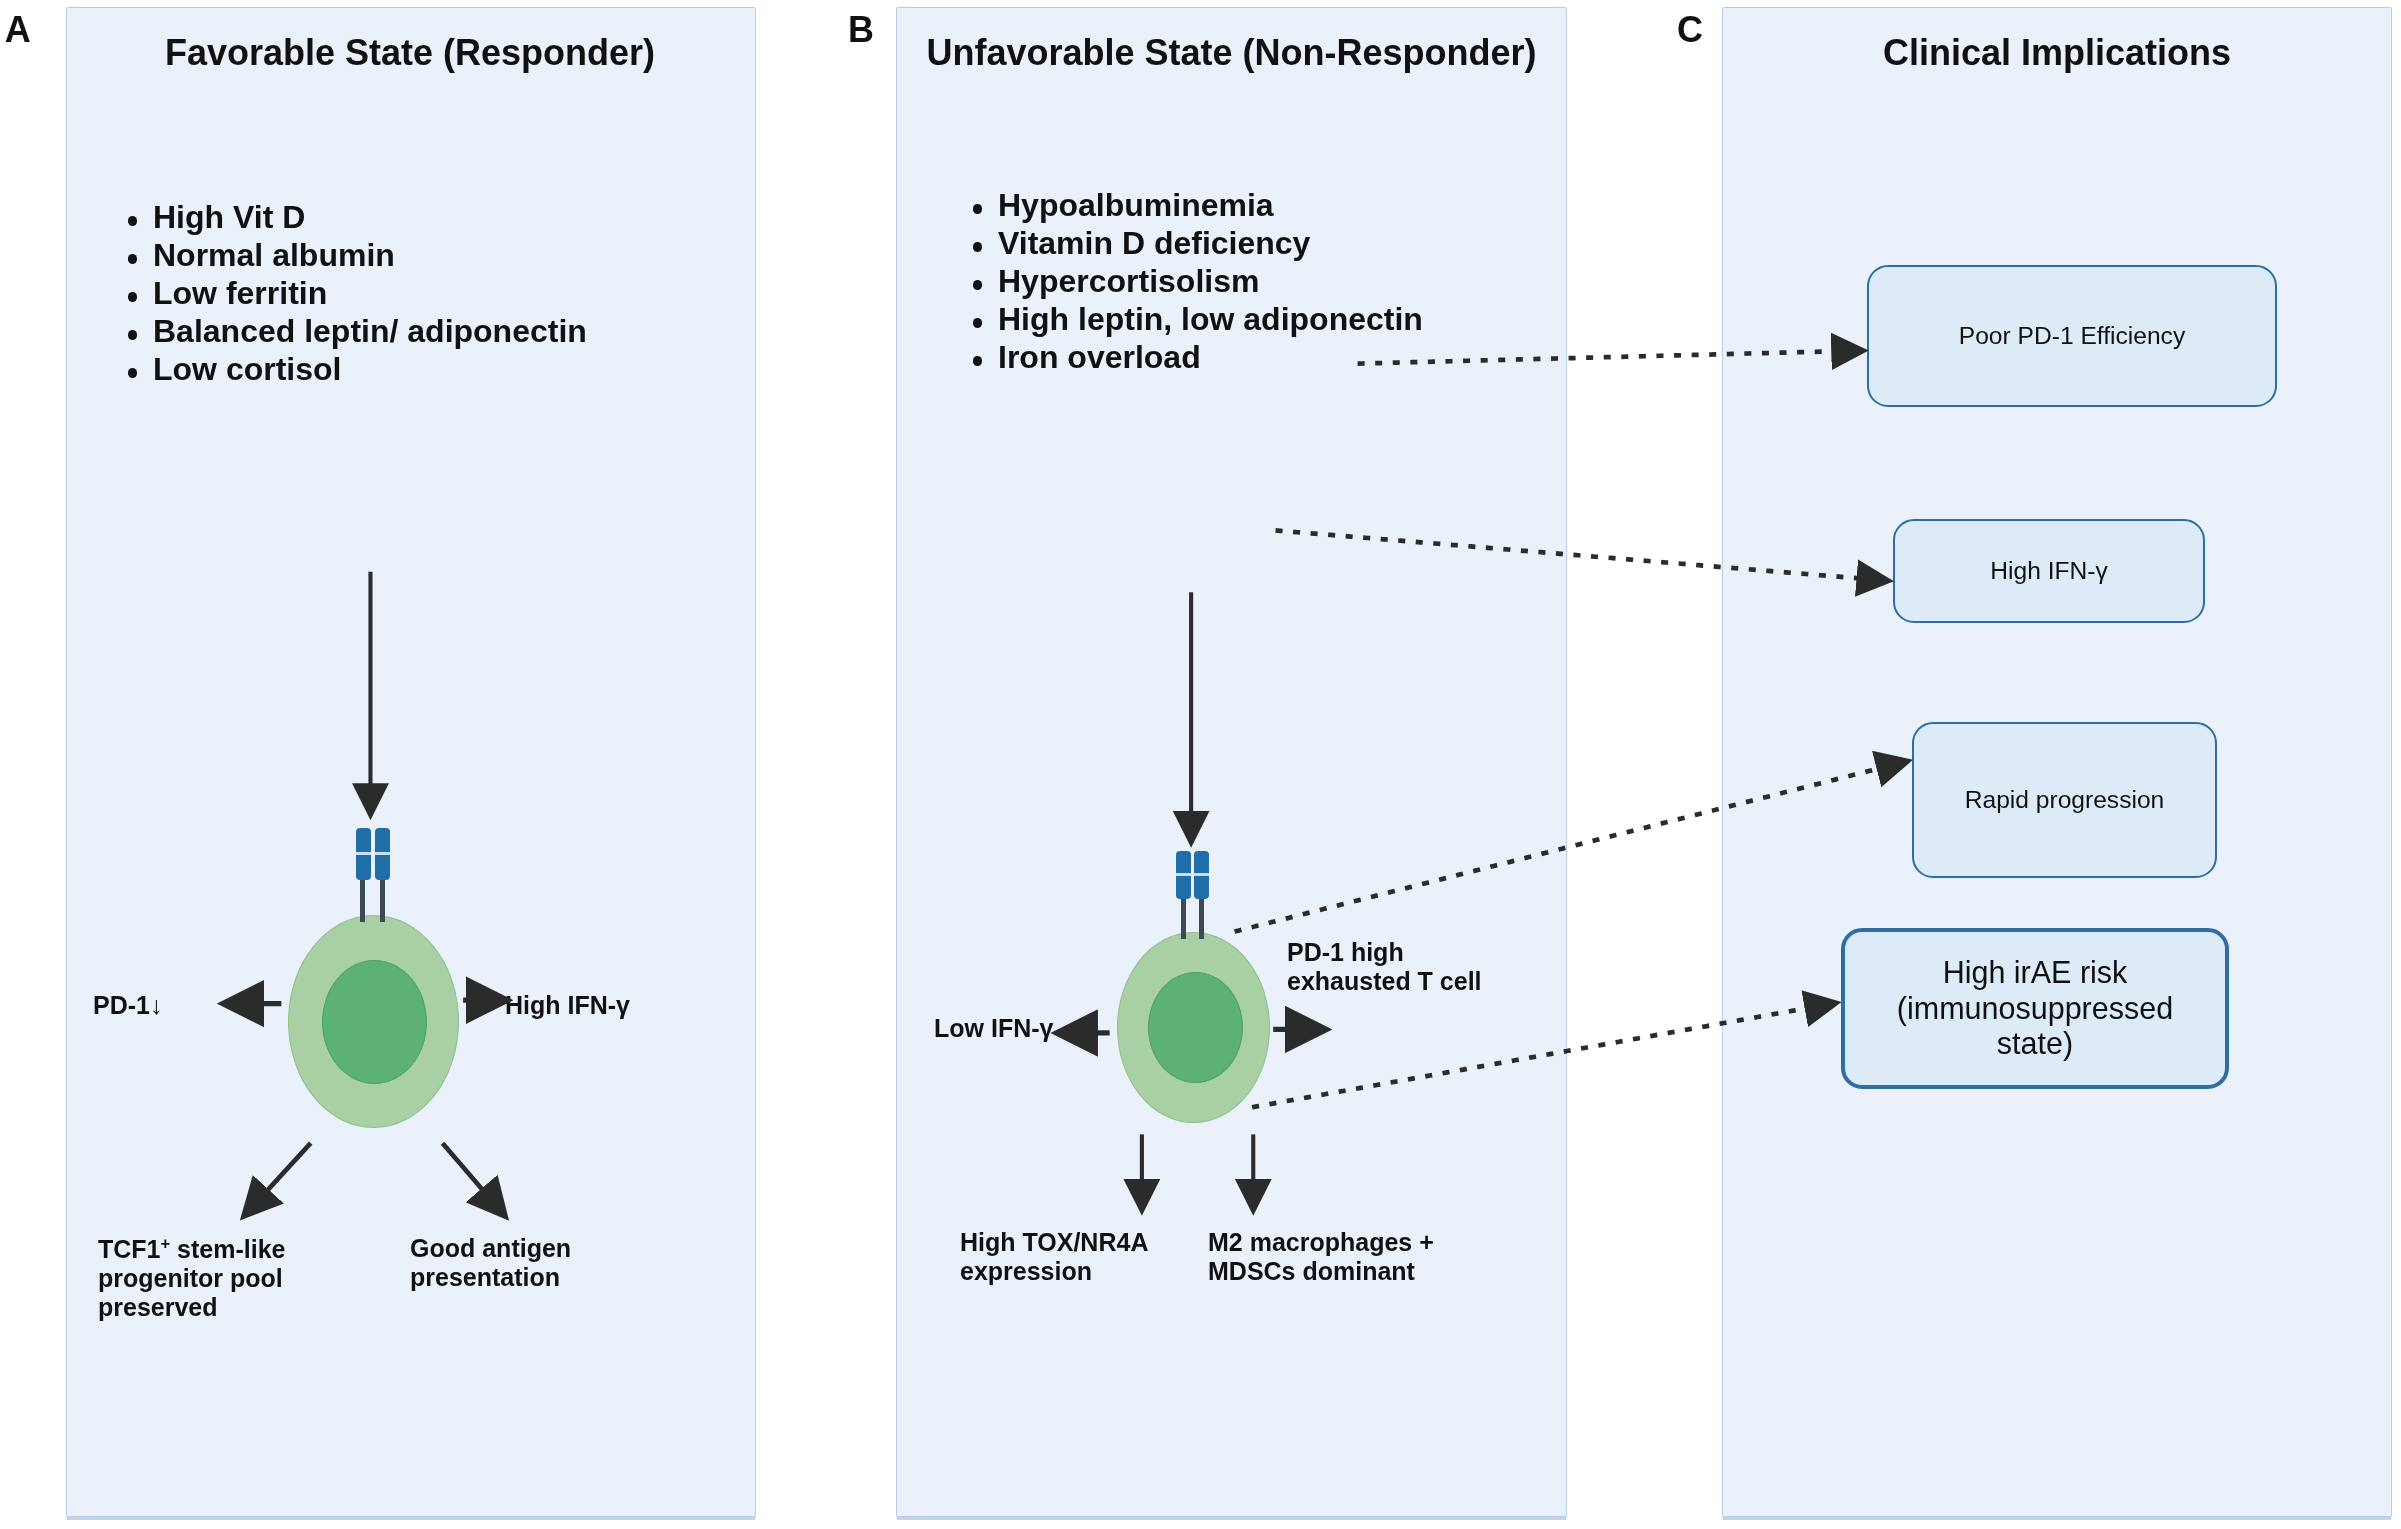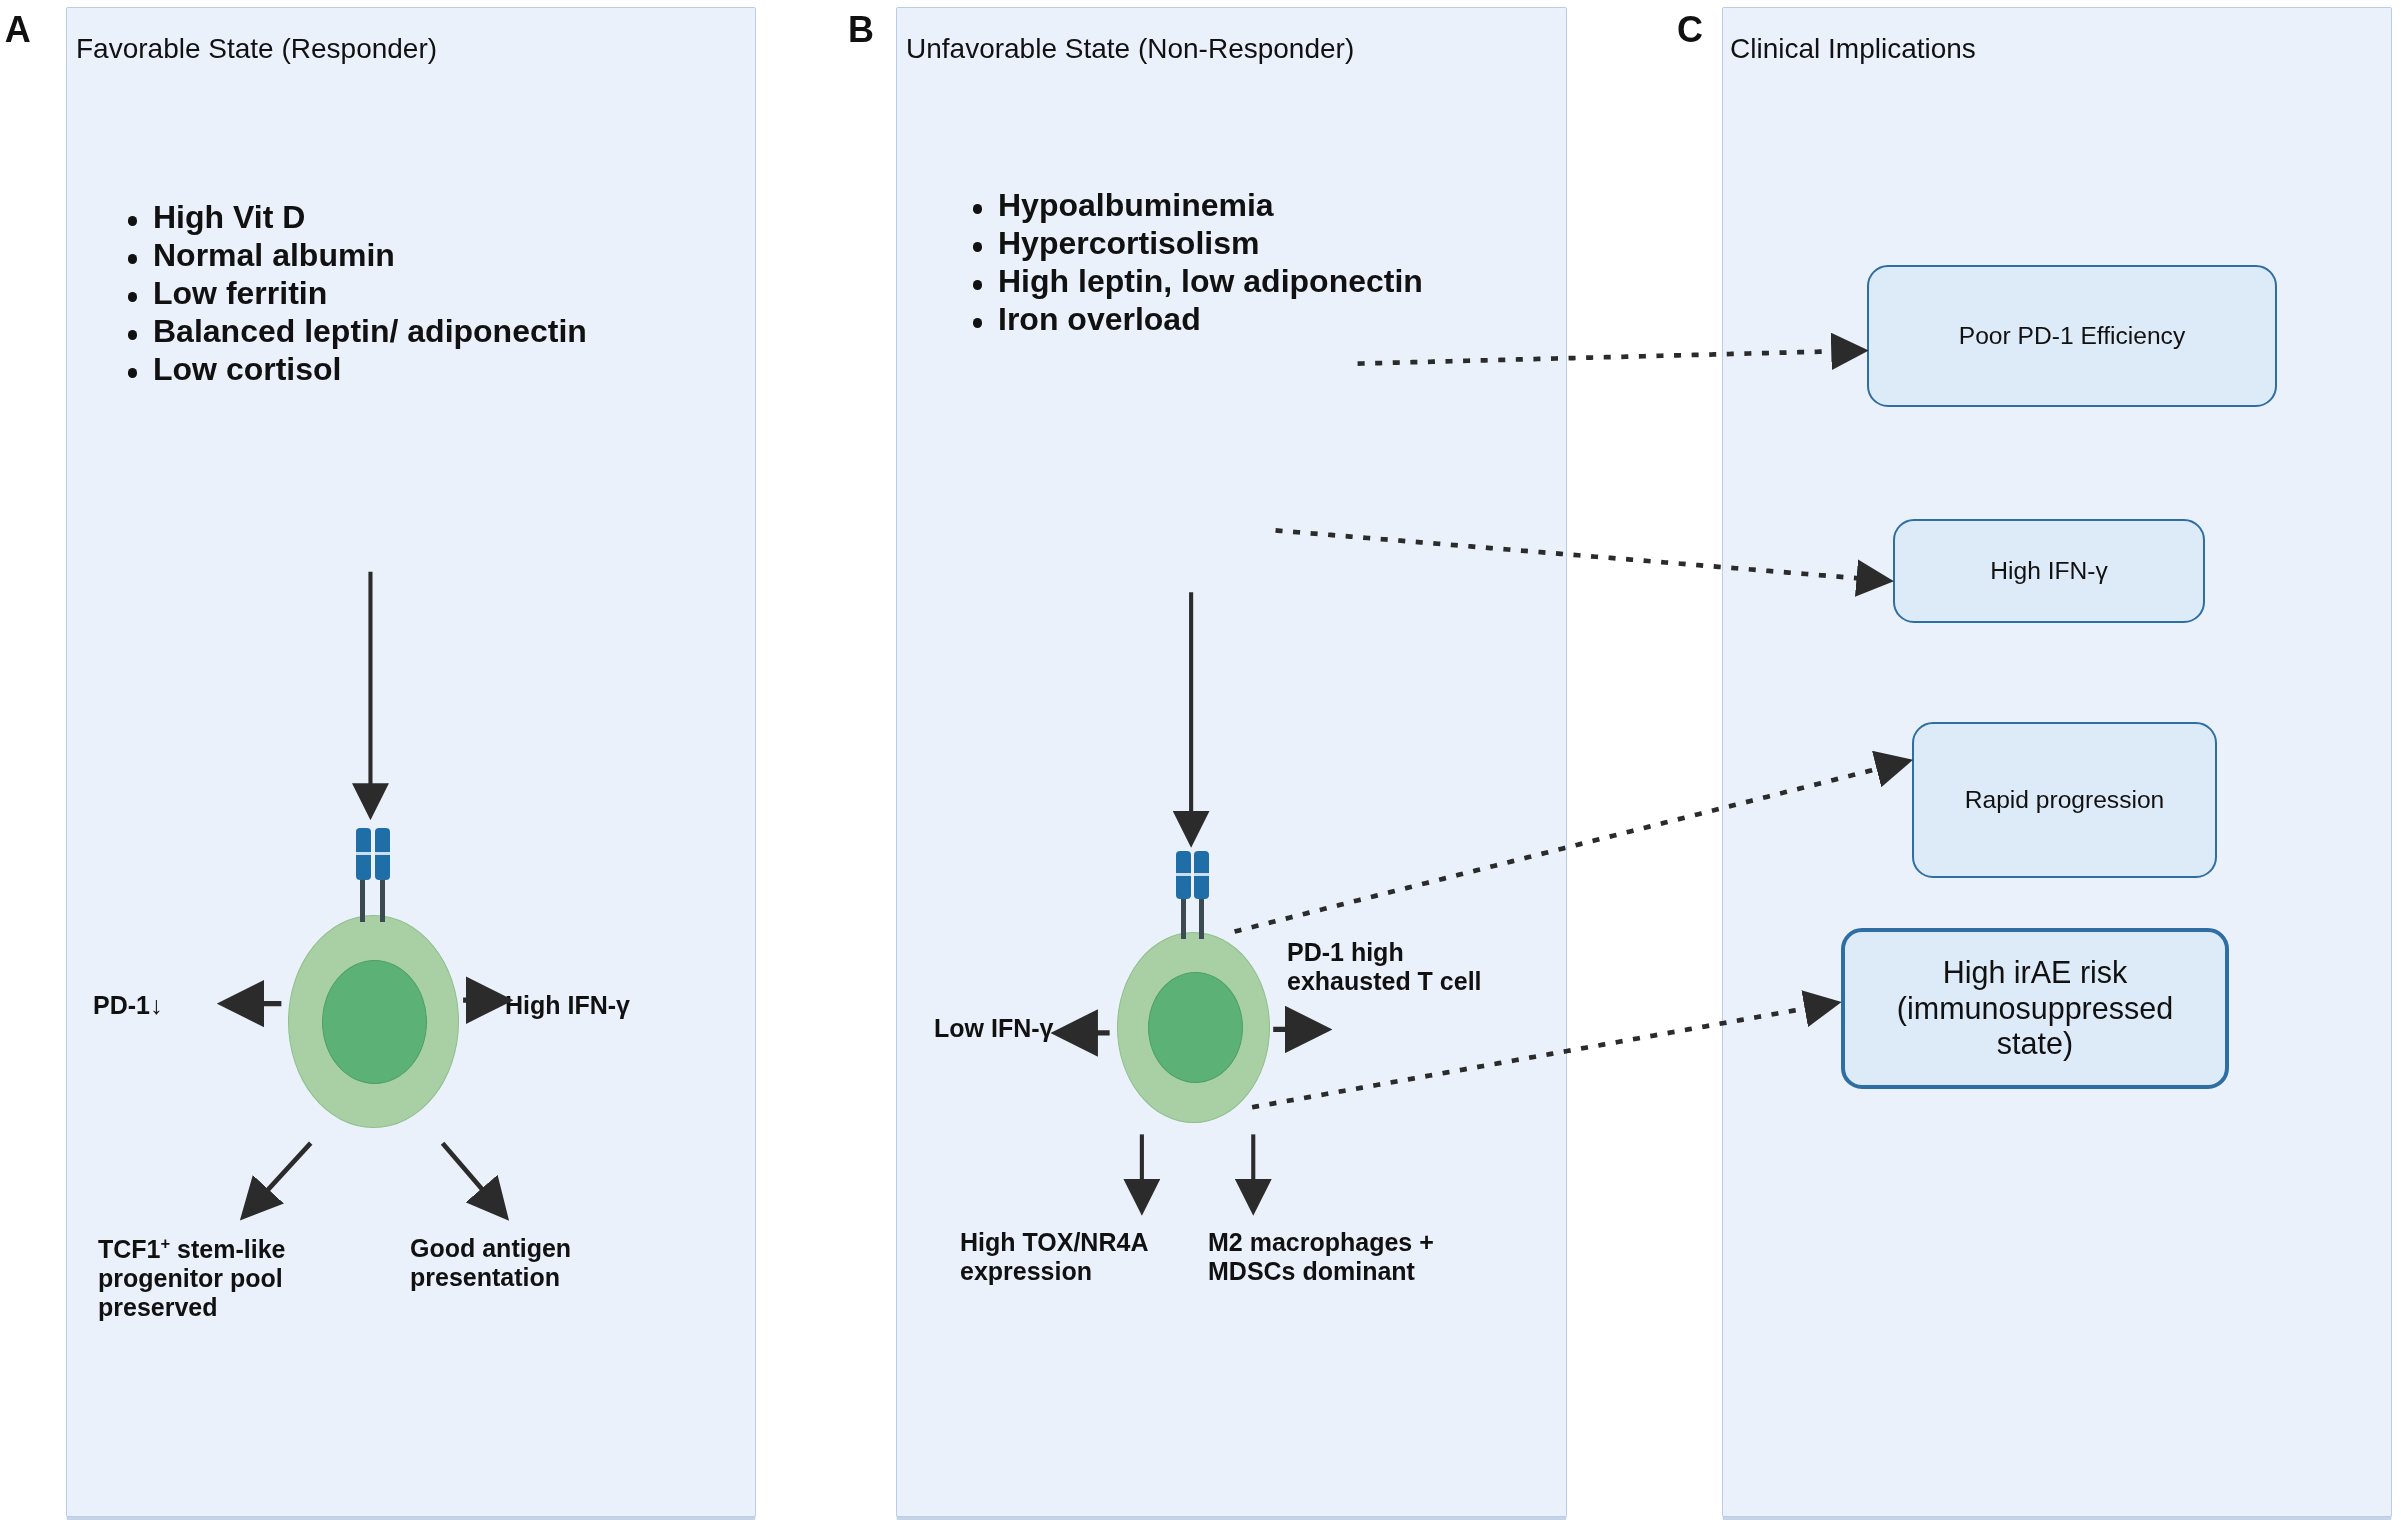--- a/index.html
+++ b/index.html
@@ -24,22 +24,22 @@
     position:absolute;
     font-size:36px;font-weight:700;color:#111;
     line-height:1;
   }
   #letter-a{left:4.7px;  top:11.7px;}
   #letter-b{left:848px;top:11.7px;}
   #letter-c{left:1677px;top:11.7px;}
 
   .panel-title{
     position:absolute;
-    font-size:28px;font-weight:400;color:#111;
-    line-height:1.18;
+    font-size:36px;font-weight:700;color:#111;
+    text-align:center;line-height:1.18;
   }
   #title-a{left:76px;  top:32px;  width:668px;}
   #title-b{left:906px; top:32px;  width:651px;}
   #title-c{left:1730px; top:32px;  width:654px;}
 
   .bullets{
     position:absolute;
     margin:0;padding:0;list-style:none;
     font-size:32px;font-weight:700;color:#111;
     line-height:1.115;
@@ -163,20 +163,21 @@
   <span>TCF1</span><span class="sup">+</span><span> stem-like progenitor pool preserved</span>
 </div>
 <div class="lbl" id="lbl-goodantigen">Good antigen presentation</div>
 
 <div class="panel" id="panel-b"></div>
 <div class="panel-letter" id="letter-b">B</div>
 <div class="panel-title" id="title-b">Unfavorable State (Non-Responder)</div>
 
 <ul class="bullets" id="bullets-b">
   <li>Hypoalbuminemia</li>
+  <li>Vitamin D deficiency</li>
   <li>Hypercortisolism</li>
   <li>High leptin, low adiponectin</li>
   <li>Iron overload</li>
 </ul>
 
 <div class="cell" id="cell-b">
   <div class="membrane"></div>
   <div class="nucleus"></div>
 </div>
 <div class="tcr" id="tcr-b">

